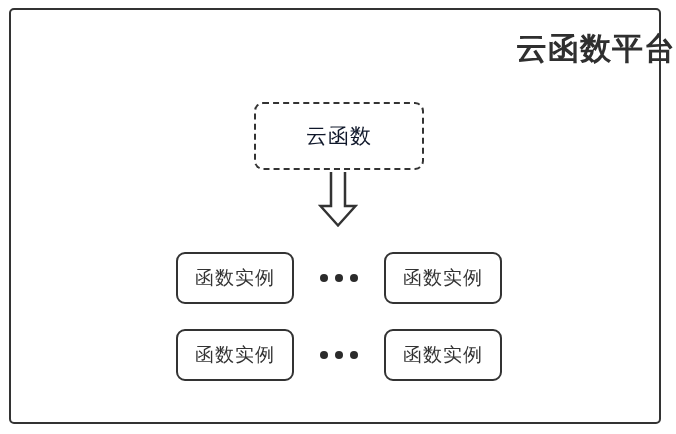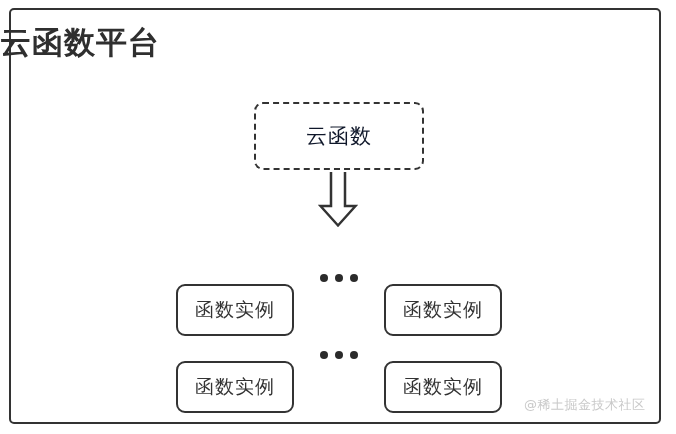--- a/index.html
+++ b/index.html
@@ -26,23 +26,23 @@
     height: 416px;
     border: 2.5px solid #333333;
     border-radius: 5px;
     box-sizing: border-box;
     background: #ffffff;
   }
   
   #diagram-title {
     position: absolute;
     left: 0;
-    top: 22px;
+    top: 28px;
     width: 676px;
-    text-align: left;
+    text-align: right;
     font-size: 31px;
     font-weight: bold;
     color: #2f2f2f;
     letter-spacing: 1px;
     line-height: 40px;
     white-space: nowrap;
   }
   
   #cloud-function-node {
     position: absolute;
@@ -75,21 +75,20 @@
   
   .instance-box {
     position: absolute;
     box-sizing: border-box;
     border: 2.5px solid #333333;
     border-radius: 9px;
     background: #ffffff;
     display: flex;
     align-items: center;
     justify-content: center;
-    margin-top: 32px;
   }
   .instance-box .node-label {
     font-size: 19px;
     color: #333333;
     letter-spacing: 1px;
     white-space: nowrap;
   }
   #instance-r1c1 { left: 176px; top: 252px; width: 118px; height: 52px; }
   #instance-r1c2 { left: 384px; top: 252px; width: 118px; height: 52px; }
   #instance-r2c1 { left: 176px; top: 329px; width: 118px; height: 52px; }
@@ -162,15 +161,14 @@
   <div class="ellipsis" id="ellipsis-row2">
     <span class="dot"></span>
     <span class="dot"></span>
     <span class="dot"></span>
   </div>
 
   <div class="instance-box" id="instance-r2c2">
     <span class="node-label">函数实例</span>
   </div>
 
-  <div id="watermark">@稀土掘金技术社区</div>
 
 </div>
 
 </body></html>

